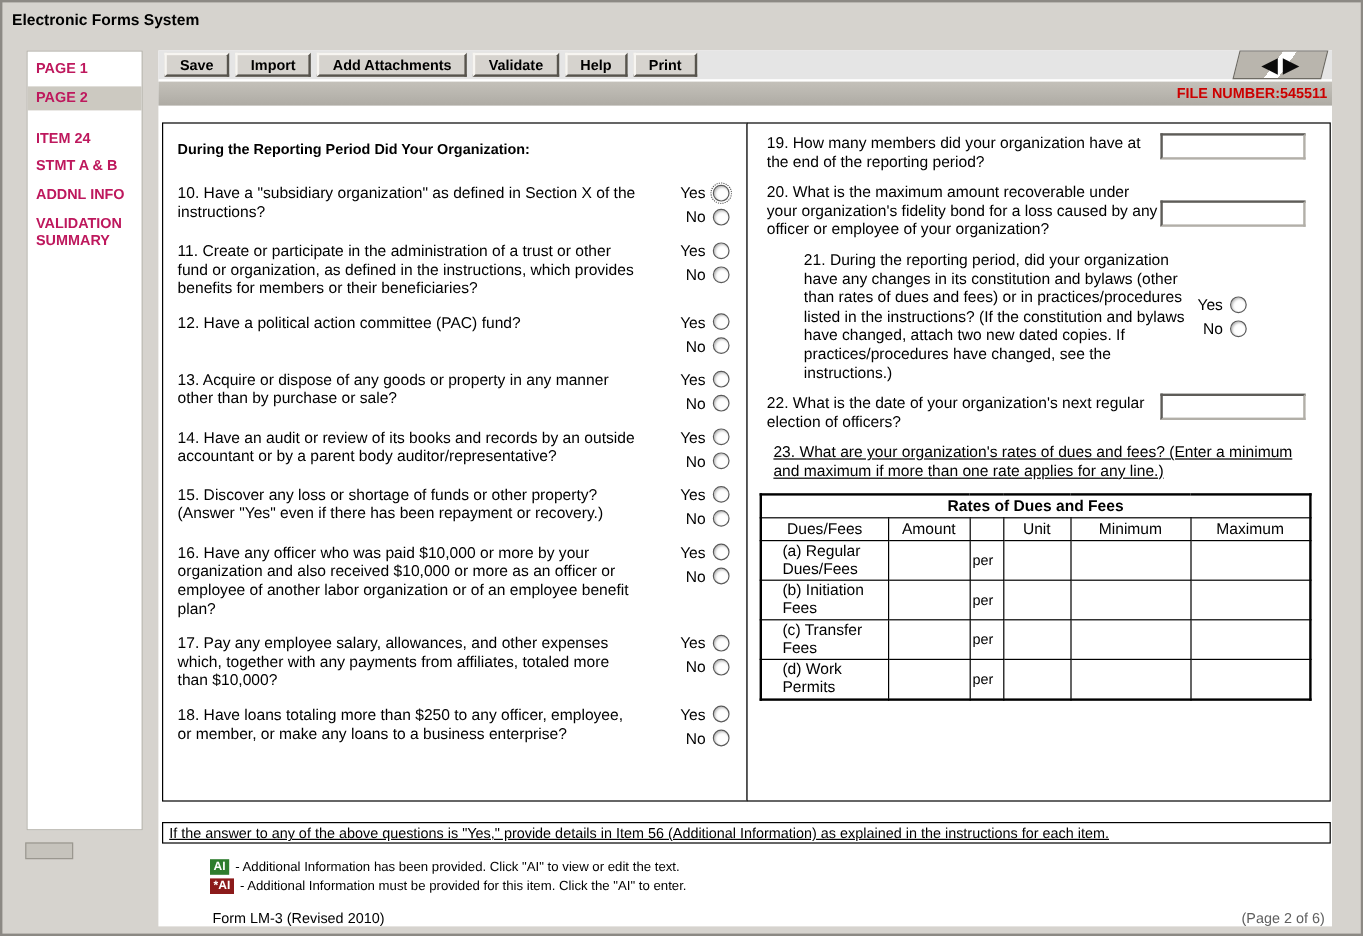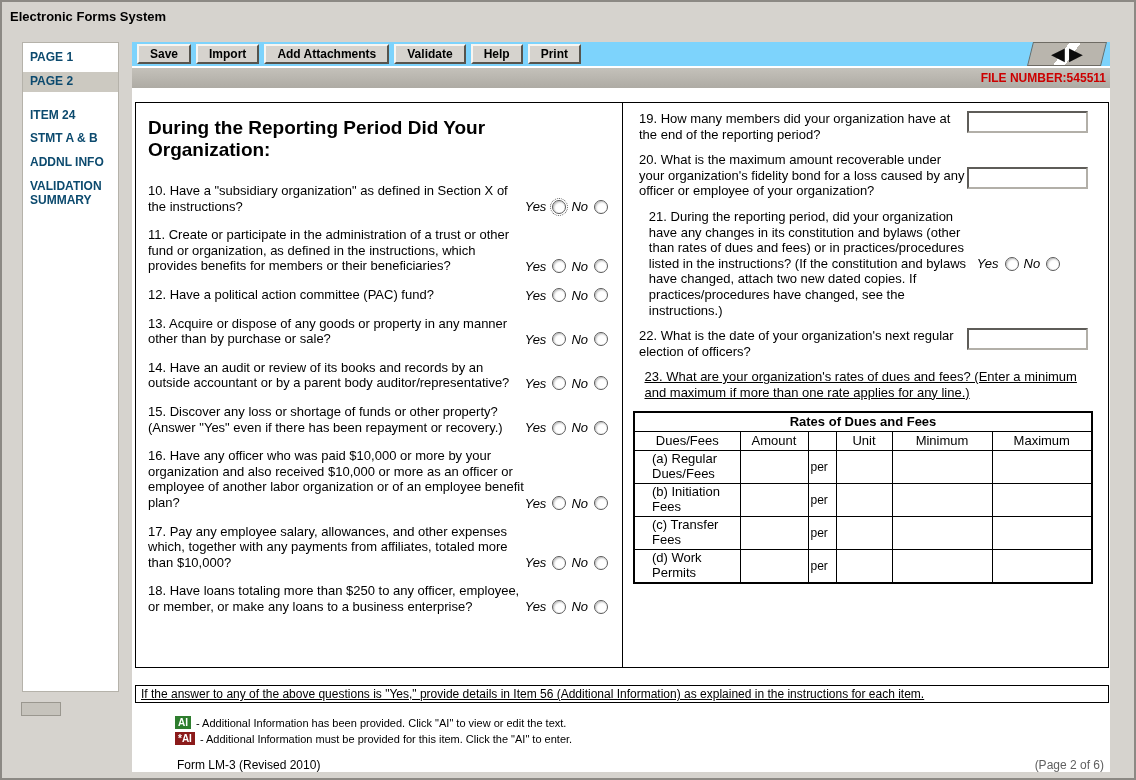--- a/index.html
+++ b/index.html
@@ -17,37 +17,37 @@
     position:absolute; top:7px; left:8px;
     font-size:13px; font-weight:bold;
   }
   
   .sidebar {
     position:absolute; left:20px; top:40px; width:97px; height:650px;
     background:#fff; border:1px solid #b5b2aa; box-sizing:border-box;
     padding-top:5px;
   }
   .side-item {
-    font-size:12px; font-weight:bold; color:#0c4a6e;
+    font-size:12px; font-weight:bold; color:#be185d;
     padding:3px 3px 3px 7px; margin-bottom:4px; cursor:pointer;
     line-height:1.15;
   }
   .side-item.active { background:#ccc9c1; }
   .side-item.gap-above { margin-top:14px; }
   .scroll-stub {
     position:absolute; left:19px; top:700px; width:38px; height:12px;
     background:#c6c3bc; border:1px solid #9a978f;
   }
   
   .main {
     position:absolute; left:130px; top:40px; width:978px; height:730px;
     background:#fff;
   }
   .toolbar {
-    position:relative; height:24px; background:#7dd3fc;
+    position:relative; height:24px; background:#e5e5e5;
     display:flex; align-items:center; gap:5px; padding-left:5px;
   }
   .tbtn {
     height:20px; padding:0 11px; font:bold 12px "Liberation Sans",sans-serif;
     background:#d6d3ce; color:#000; cursor:pointer;
     border:2px solid; border-color:#f7f5f1 #57544d #57544d #f7f5f1;
   }
   .nav-arrows {
     position:absolute; right:6px; top:0; width:74px; height:24px;
     display:flex; align-items:center; justify-content:center; gap:4px;
@@ -66,26 +66,26 @@
   }
   .filebar span { color:#cc0000; font-size:12px; font-weight:bold; }
   
   .form-area { position:absolute; top:60px; left:3px; display:flex; }
   .fbox {
     height:566px; box-sizing:border-box; background:#fff;
     border:1px solid #000; overflow:hidden;
   }
   .left-box  { width:488px; padding:10px 10px 8px 12px; }
   .right-box { width:487px; margin-left:-1px; padding:8px 0 8px 10px; }
-  .qheader { font-size:19px; font-weight:bold; margin:4px 0 22px; }
+  .qheader { font-size:12px; font-weight:bold; margin:4px 0 22px; }
   .qrow { display:flex; justify-content:space-between; margin-bottom:13px; }
   .qtext { width:382px; font-size:13px; line-height:1.2; }
   .ynr {
-    display:flex; gap:5px; align-items:flex-end;
-    padding-right:4px; flex:0 0 auto;font-style:italic;
+    display:flex; flex-direction:column; gap:5px; align-items:flex-end;
+    padding-right:4px; flex:0 0 auto;
   }
   .yn { display:flex; align-items:center; gap:6px; font-size:13px; }
   .radio {
     width:12px; height:12px; border:1px solid #5a5a5a; border-radius:50%;
     background:#fff; box-shadow:inset 1px 1px 2px #b9b9b9; cursor:pointer;
     flex:0 0 auto;
   }
   .radio.focused { outline:1px dotted #555; outline-offset:1px; }
   
   .rrow { display:flex; justify-content:center; margin-bottom:10px; }

